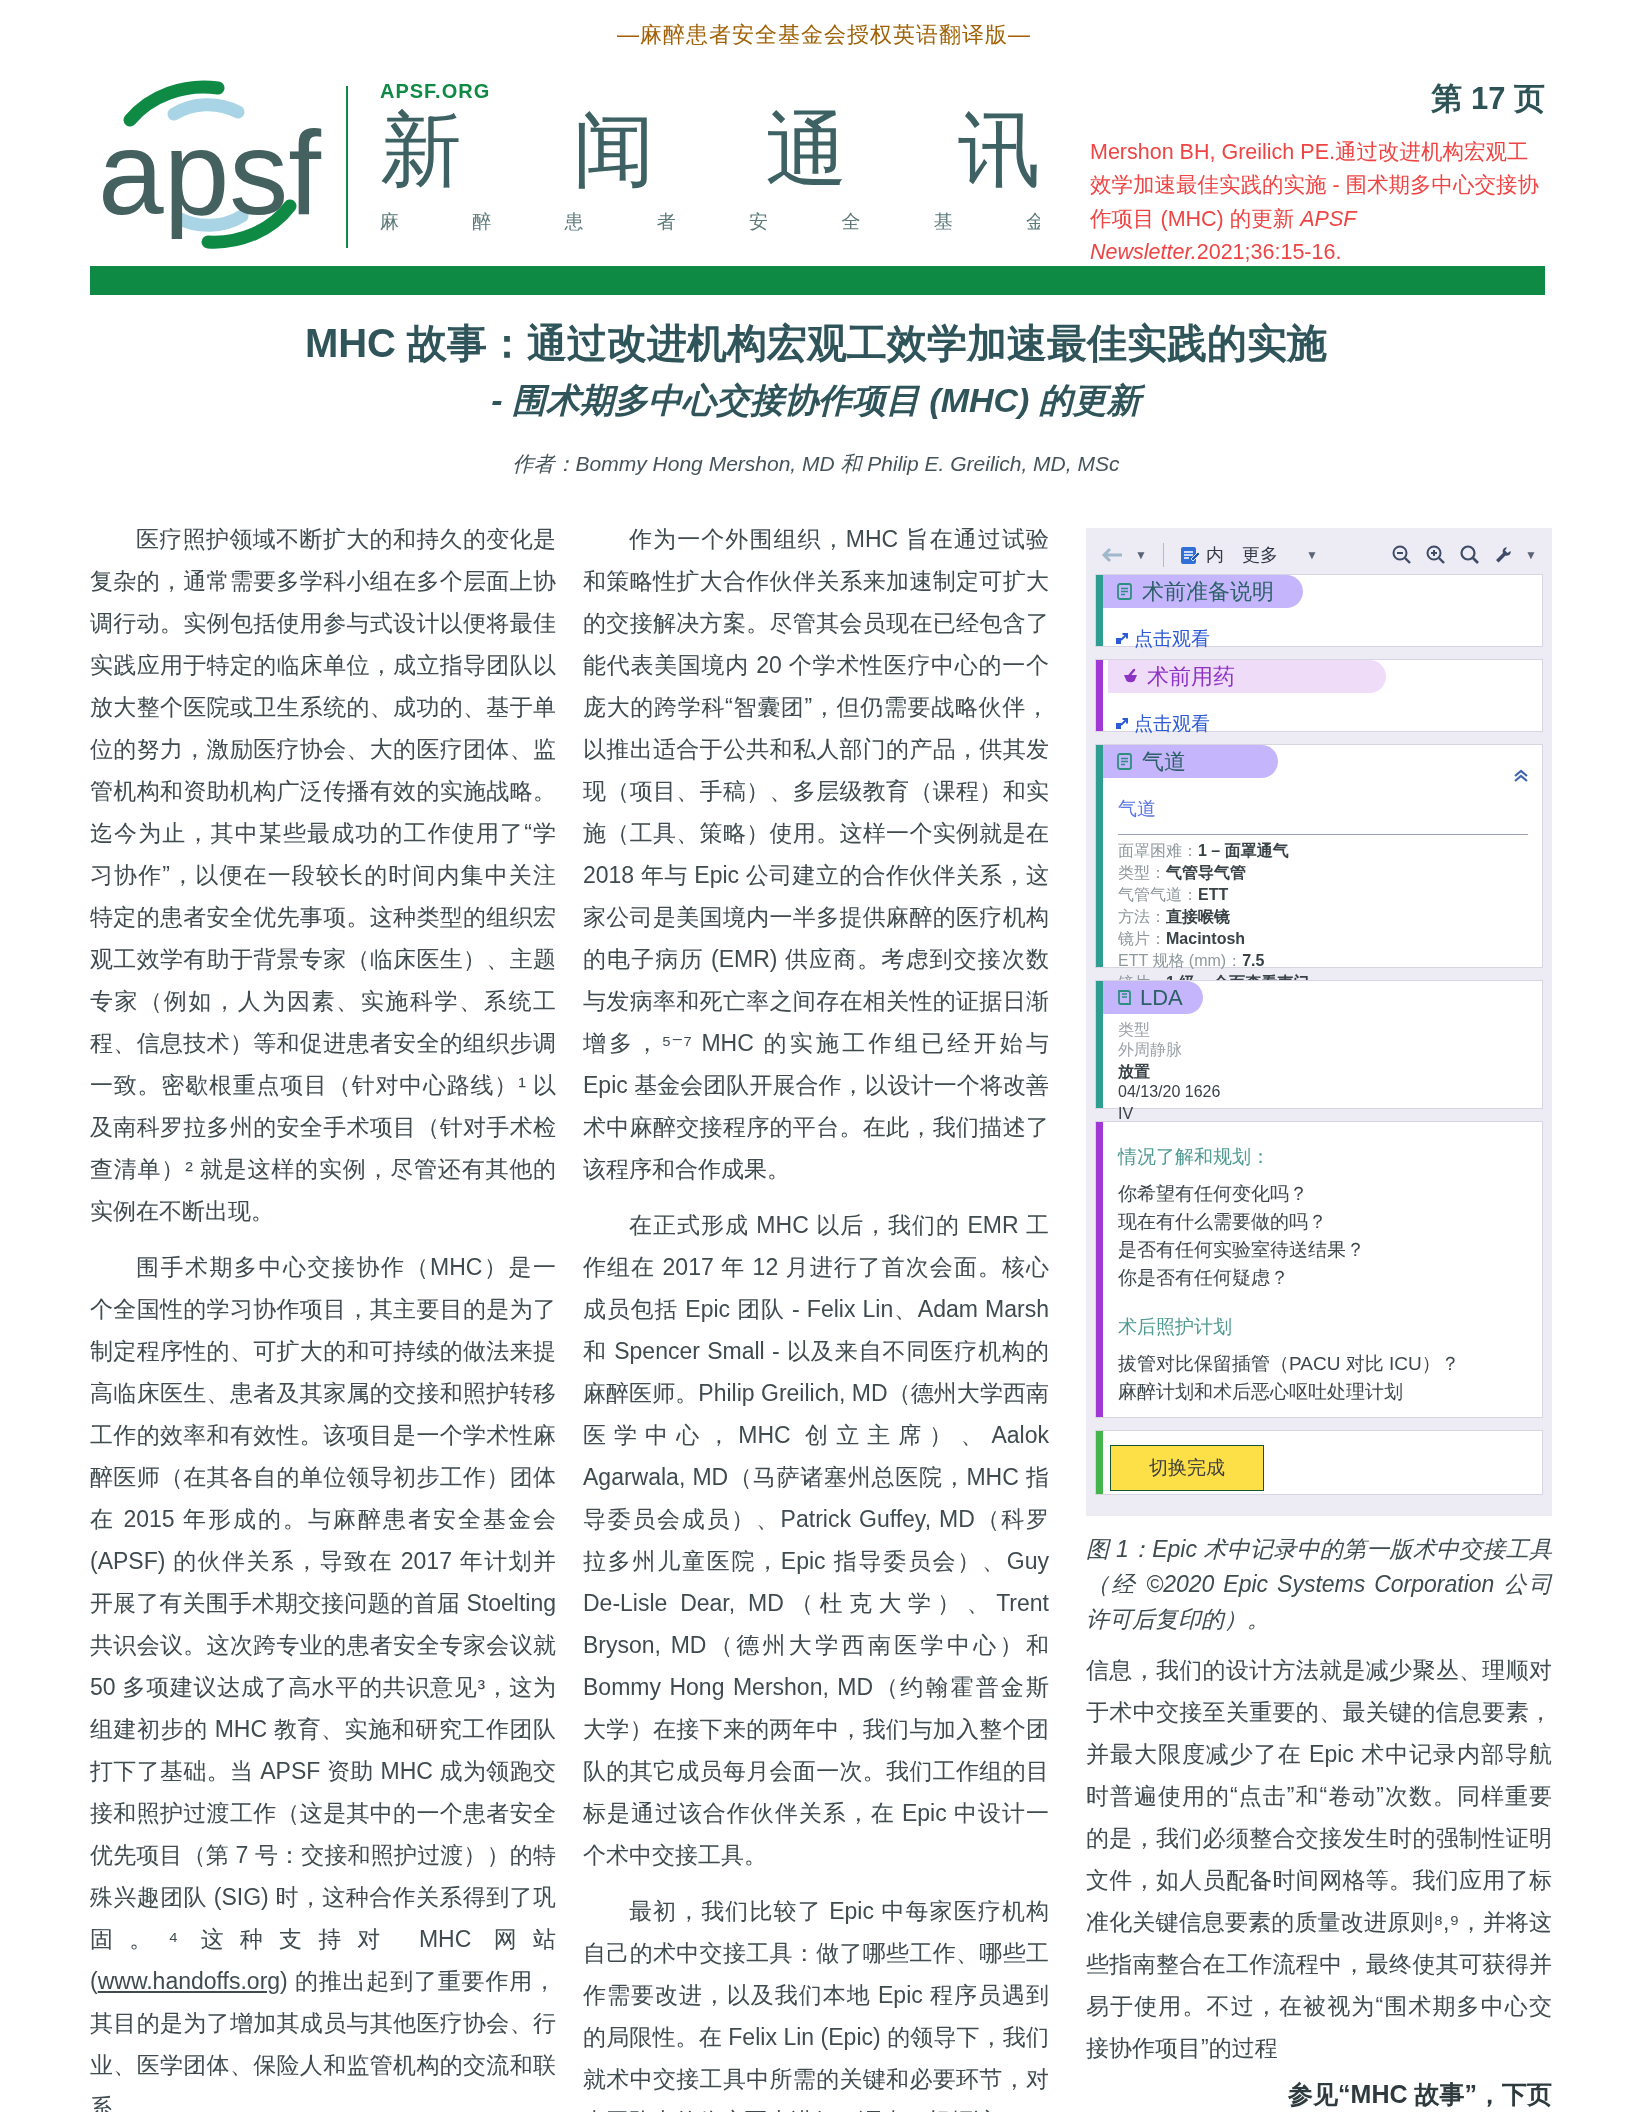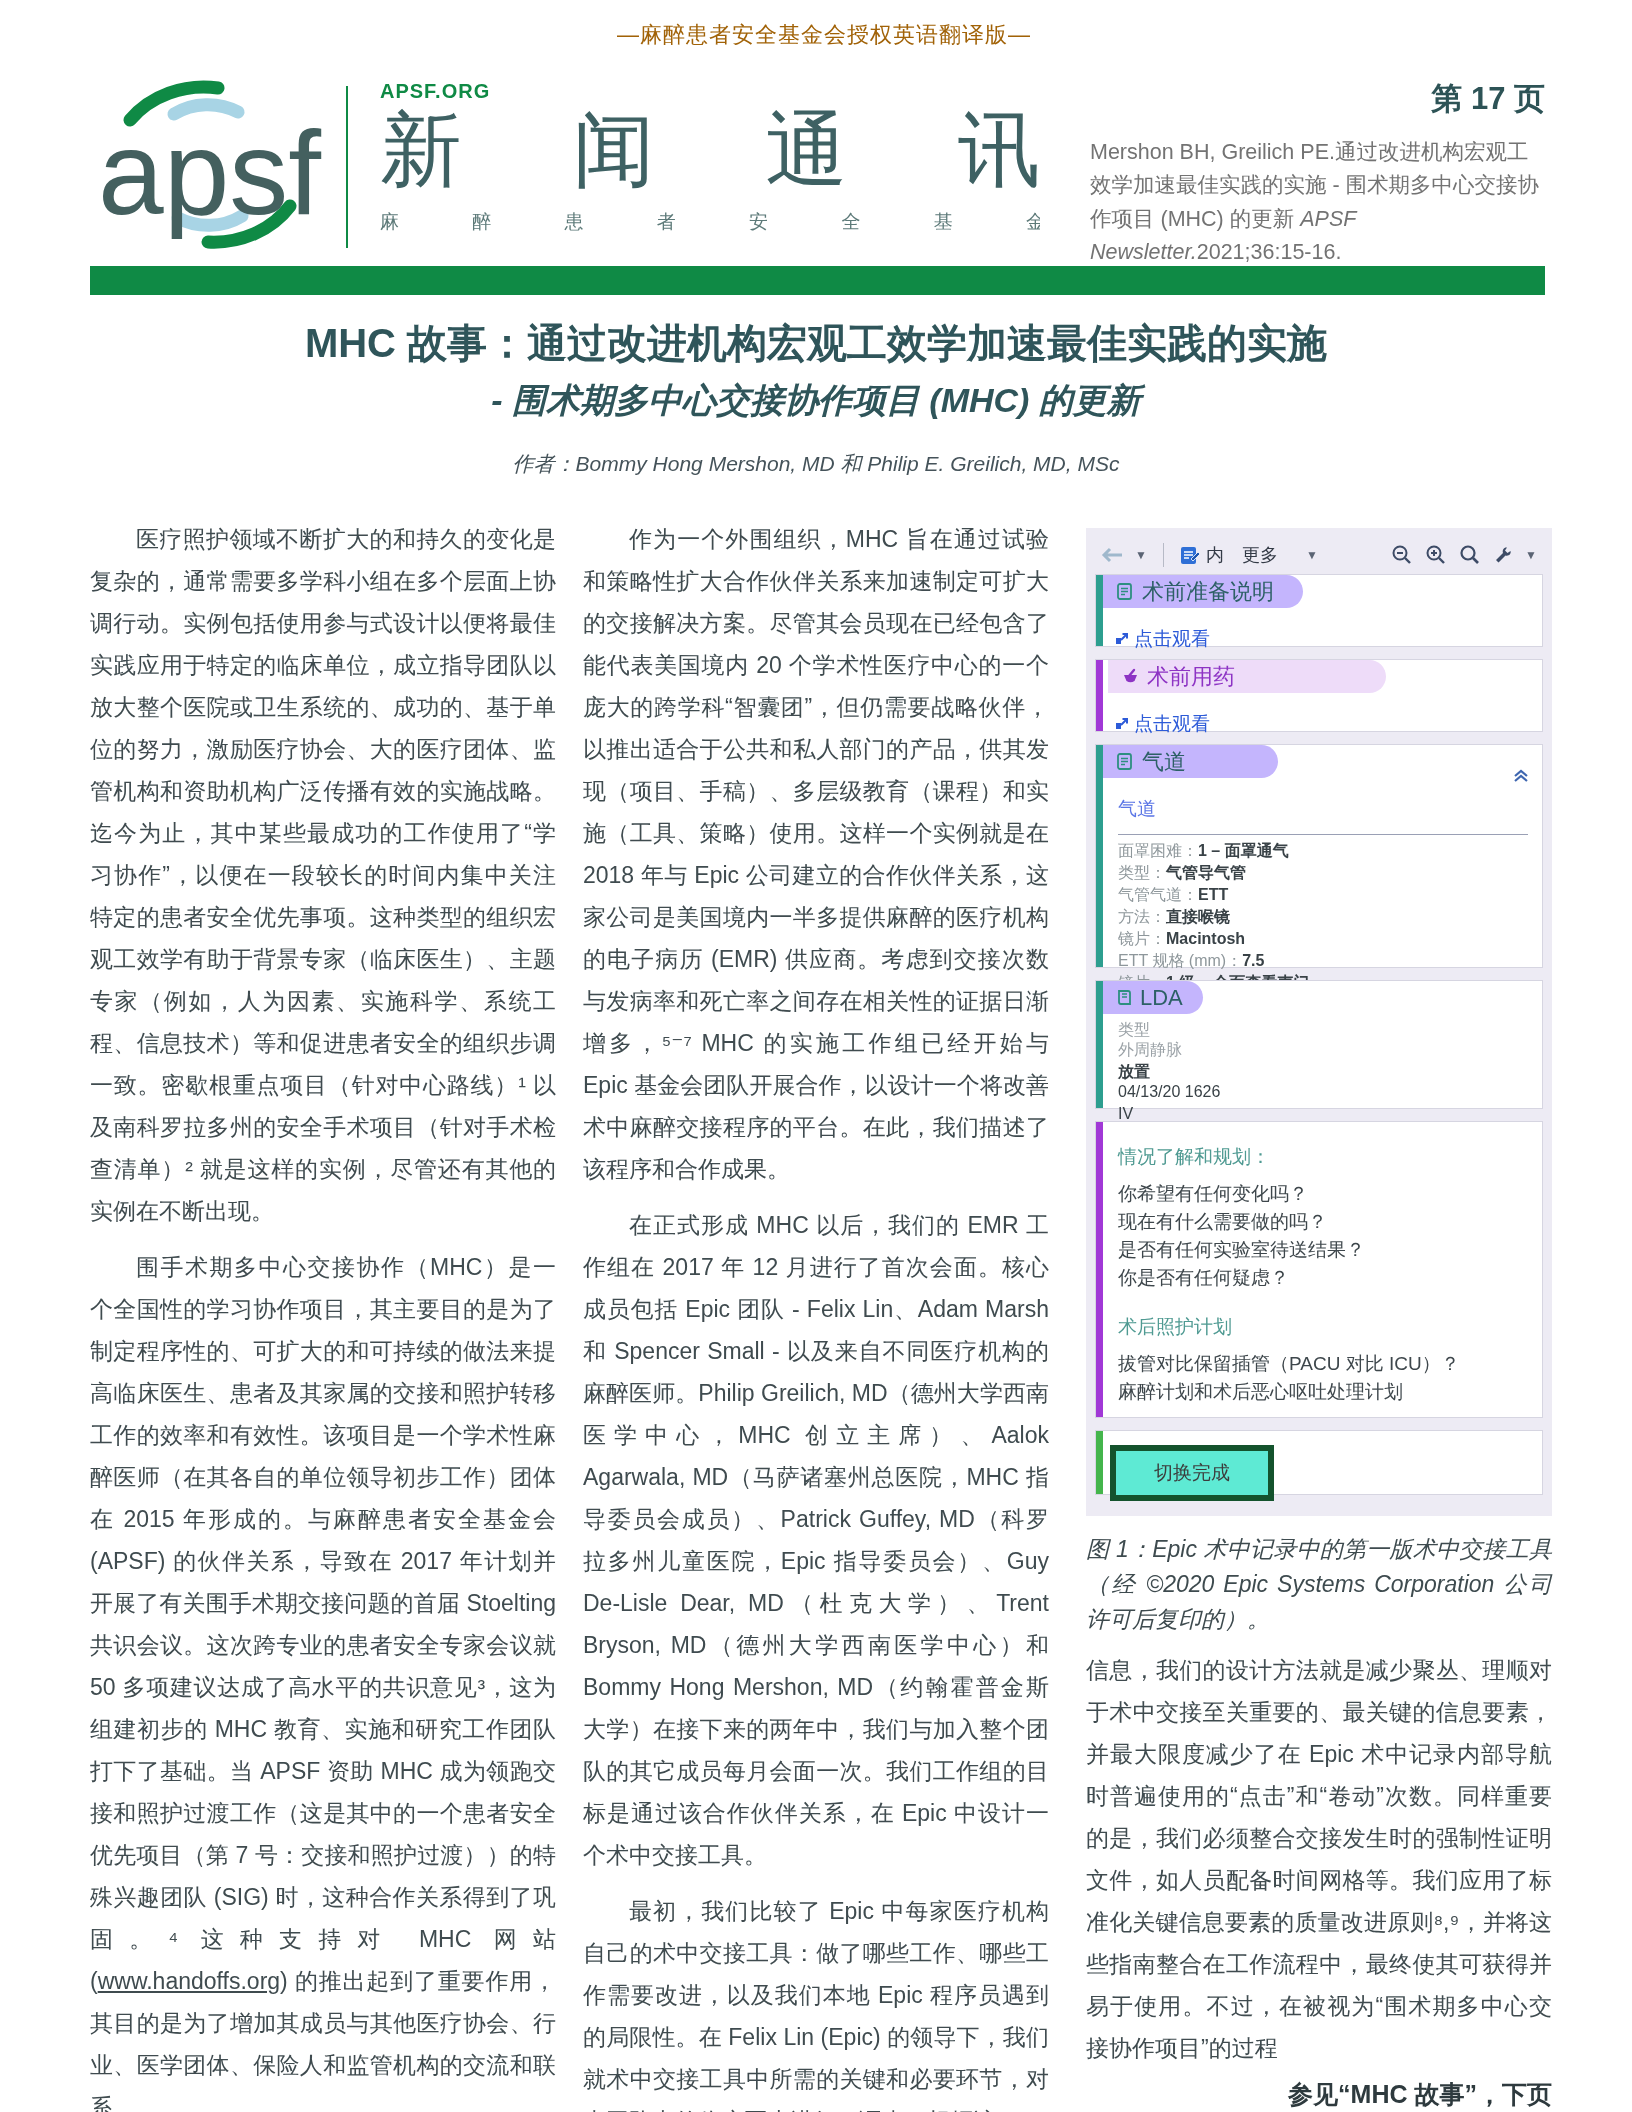--- a/index.html
+++ b/index.html
@@ -16,21 +16,21 @@
   .logo{position:absolute;left:0;top:8px;}
   .mast-sep{position:absolute;left:256px;top:16px;width:2px;height:162px;background:#0f8a45;}
   .mast-text{position:absolute;left:290px;top:10px;width:660px;}
   .apsf-org{font-size:20px;font-weight:bold;color:#0f8a45;letter-spacing:1px;}
   .big-title{display:flex;justify-content:space-between;width:660px;margin-top:6px;
     font-size:82px;color:#3e6163;line-height:1.0;}
   .tagline{display:flex;justify-content:space-between;width:660px;margin-top:18px;
     font-size:19px;color:#5d7a79;}
   .page-num{position:absolute;right:0;top:8px;font-size:31px;font-weight:bold;color:#2d5356;}
   .citation{position:absolute;left:1000px;top:66px;width:458px;font-size:21.5px;
-    line-height:1.55;color:#737373;}
+    line-height:1.55;color:#ef4444;}
   .citation .it{font-style:italic;}
   .green-bar{position:absolute;left:90px;top:266px;width:1455px;height:29px;background:#0f8a45;}
   
   .art-title{position:absolute;top:316px;left:0;width:100%;text-align:center;
     font-size:40px;font-weight:bold;color:#2f555a;}
   .art-subtitle{position:absolute;top:378px;left:0;width:100%;text-align:center;
     font-size:34px;font-weight:600;font-style:italic;color:#2f555a;}
   .art-byline{position:absolute;top:450px;left:0;width:100%;text-align:center;
     font-size:21px;font-style:italic;color:#45535a;}
   
@@ -67,21 +67,21 @@
   .field{font-size:16px;line-height:19px;margin:0 0 3px 0;}
   .flabel{color:#8e979b;} .fvalue{color:#394247;font-weight:bold;}
   .lda-grid{font-size:16px;line-height:20px;}
   .lda-row{display:flex;margin-bottom:2px;flex-direction:column;}
   .lda-row .c1{width:95px;} .lda-row .c2{flex:1;}
   .lda-grey{color:#9aa1a6;} .lda-dark{color:#394247;}
   .lda-bold{font-weight:bold;}
   .lda-div{border-bottom:1px solid #8f94a0;margin:2px 0 4px 0;}
   .q-head{color:#4f9a92;font-size:19px;margin:14px 0 2px 0;}
   .q-line{color:#3e474c;font-size:19px;line-height:28px;}
-  .btn-complete{margin:14px 0 14px 14px;background:#5eead4;border:6px solid #14532d;
+  .btn-complete{margin:14px 0 14px 14px;background:#fde047;border:1px solid #14532d;
     font-size:19px;color:#3c3c3c;padding:9px 38px;font-family:inherit;}
   .chev{position:absolute;right:12px;top:10px;}
 </style>
 </head>
 <body>
 
 <div class="trans-note">—麻醉患者安全基金会授权英语翻译版—</div>
 
 <div class="masthead">
   <div class="logo">

